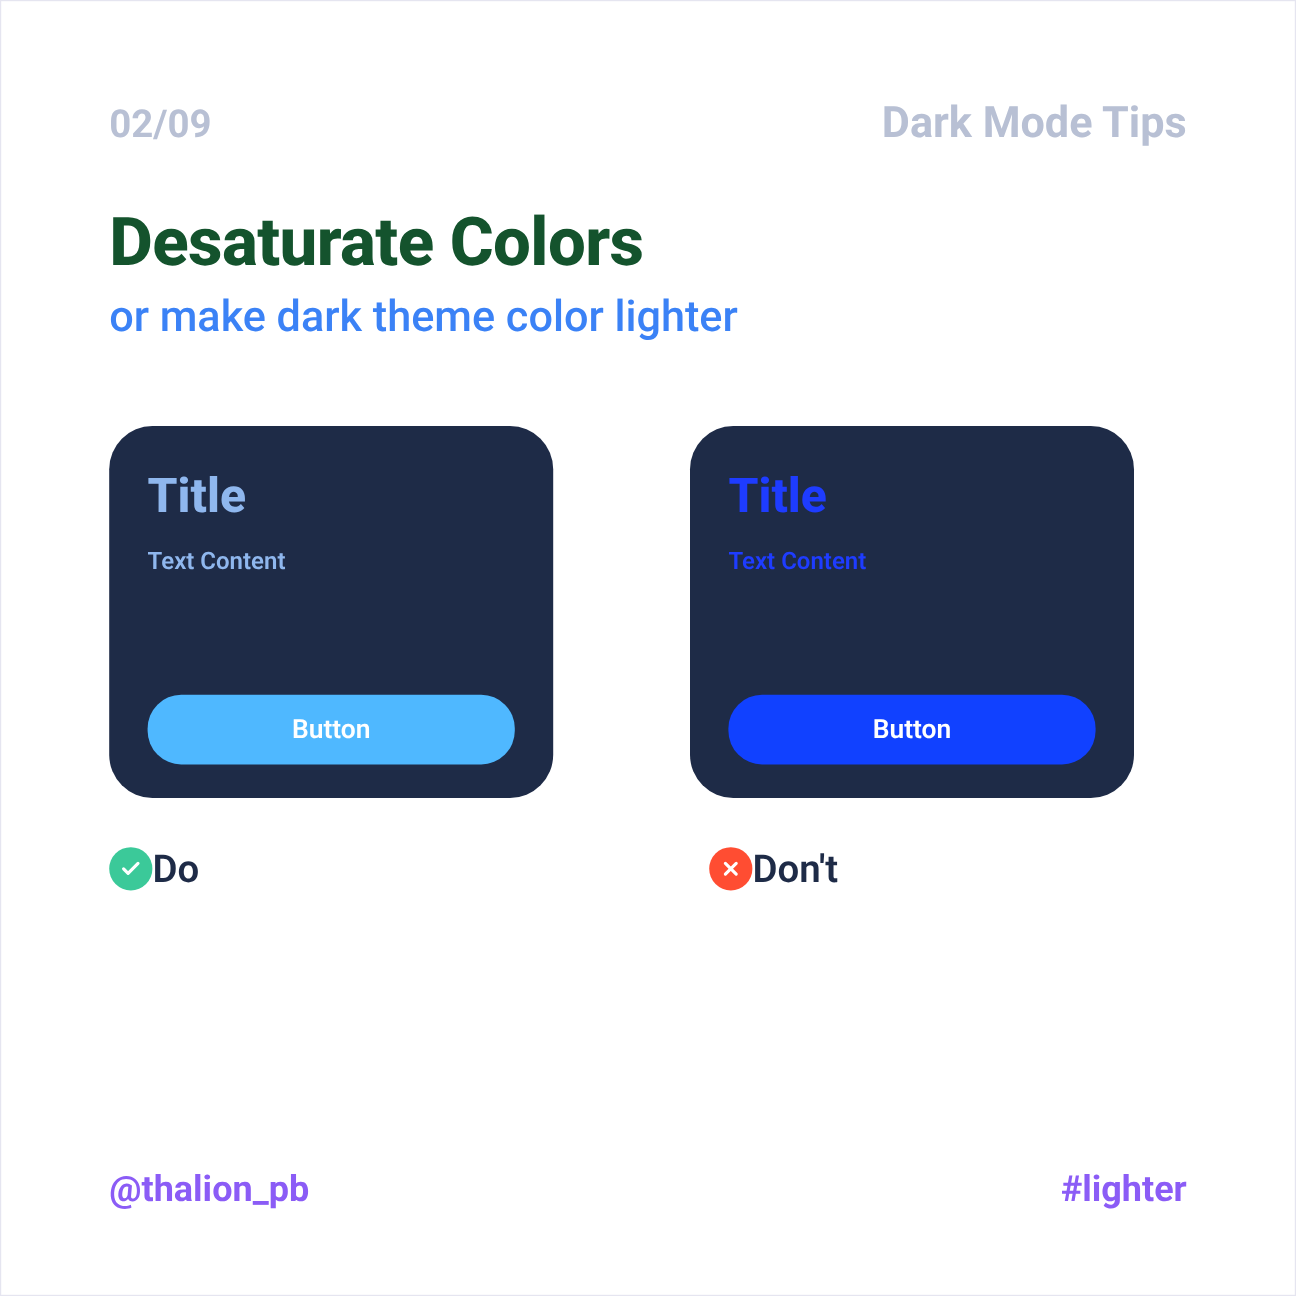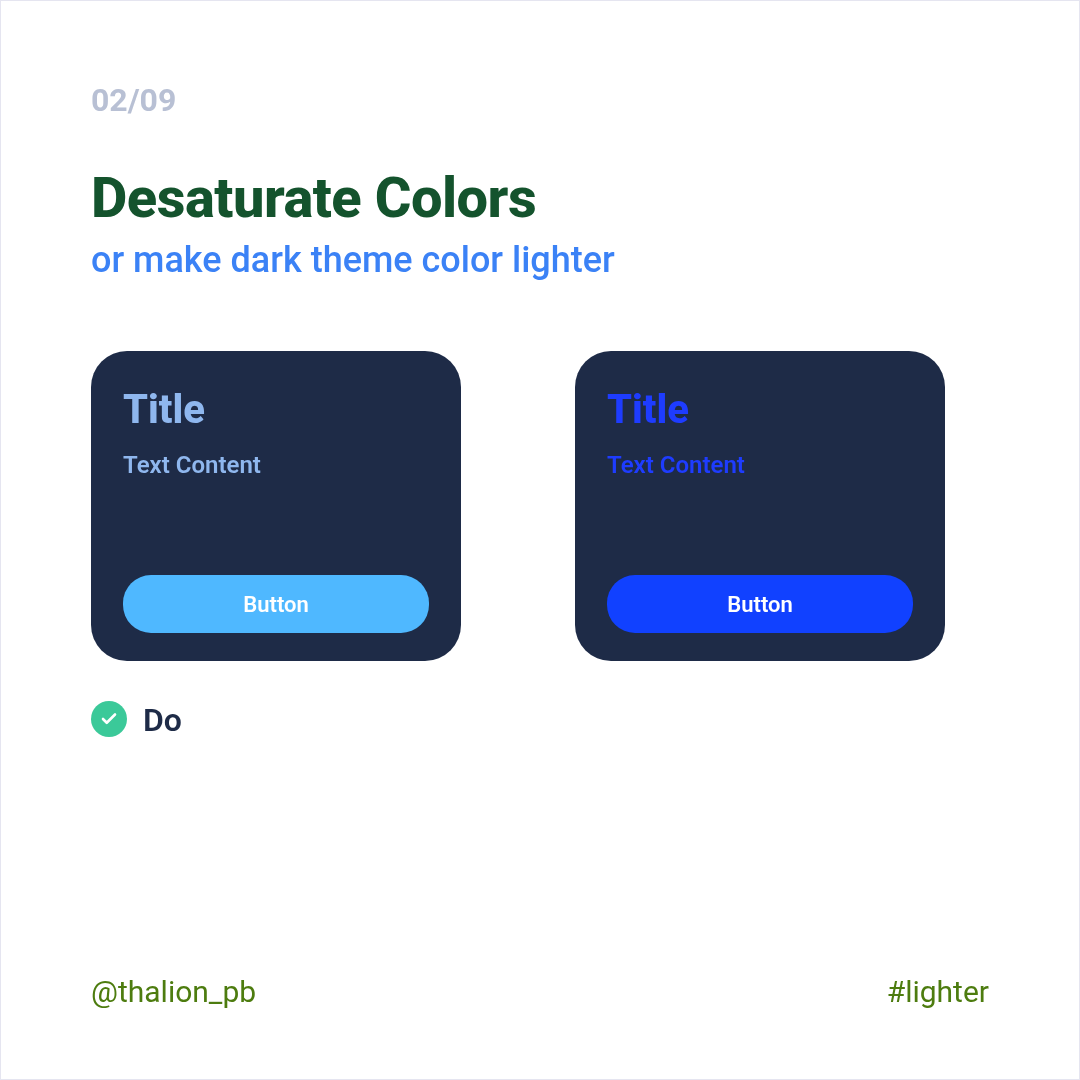--- a/index.html
+++ b/index.html
@@ -58,21 +58,21 @@
       padding: 35px 32px 28px 32px;
       display: flex;
       flex-direction: column;
     }
     .card-title {
       font-size: 40px;
       font-weight: 800;
       margin-bottom: 18px;
     }
     .card-text {
-      font-size: 24px;
+      font-size: 20px;
       font-weight: 600;
       flex-grow: 1;
     }
     .card-button {
       height: 58px;
       border-radius: 28px;
       border: none;
       font-size: 22px;
       font-weight: 600;
       color: #ffffff;
@@ -85,21 +85,22 @@
     .card-dont .card-title { color: #1e3cff; }
     .card-dont .card-text { color: #1e3cff; }
     .card-dont .card-button { background: #1141ff; }
     .labels-row {
       display: flex;
       gap: 130px;
     }
     .label-group {
       width: 370px;
       display: flex;
-      gap: 16px;
+      align-items: center;
+      gap: 0;
     }
     .badge {
       width: 36px;
       height: 36px;
       border-radius: 50%;
       display: flex;
       align-items: center;
       justify-content: center;
       flex-shrink: 0;
     }
@@ -113,30 +114,31 @@
     }
     .footer {
       position: absolute;
       bottom: 70px;
       left: 90px;
       right: 90px;
       display: flex;
       justify-content: space-between;
     }
     .footer-text {
-      color: #4d7c0f;
+      color: #8b5cf6;
       font-size: 30px;
-      font-weight: 400;
+      font-weight: 700;
     }
   </style>
 </head>
 <body>
 
 <div class="header">
   <div class="page-number">02/09</div>
+  <div class="series-title">Dark Mode Tips</div>
 </div>
 
 <h1 class="main-title">Desaturate Colors</h1>
 <div class="subtitle">or make dark theme color lighter</div>
 
 <div class="cards-row">
   <div class="card card-do">
     <div class="card-title">Title</div>
     <div class="card-text">Text Content</div>
     <button class="card-button">Button</button>
@@ -150,18 +152,27 @@
 
 <div class="labels-row">
   <div class="label-group">
     <div class="badge badge-check">
       <svg viewBox="0 0 24 24" fill="none" stroke="#ffffff" stroke-width="3.5" stroke-linecap="round" stroke-linejoin="round">
         <polyline points="20 6 9 17 4 12"></polyline>
       </svg>
     </div>
     <div class="label-text">Do</div>
   </div>
+  <div class="label-group">
+    <div class="badge badge-cross">
+      <svg viewBox="0 0 24 24" fill="none" stroke="#ffffff" stroke-width="3.5" stroke-linecap="round" stroke-linejoin="round">
+        <line x1="18" y1="6" x2="6" y2="18"></line>
+        <line x1="6" y1="6" x2="18" y2="18"></line>
+      </svg>
+    </div>
+    <div class="label-text">Don't</div>
+  </div>
 </div>
 
 <div class="footer">
   <div class="footer-text">@thalion_pb</div>
   <div class="footer-text">#lighter</div>
 </div>
 
 </body></html>

